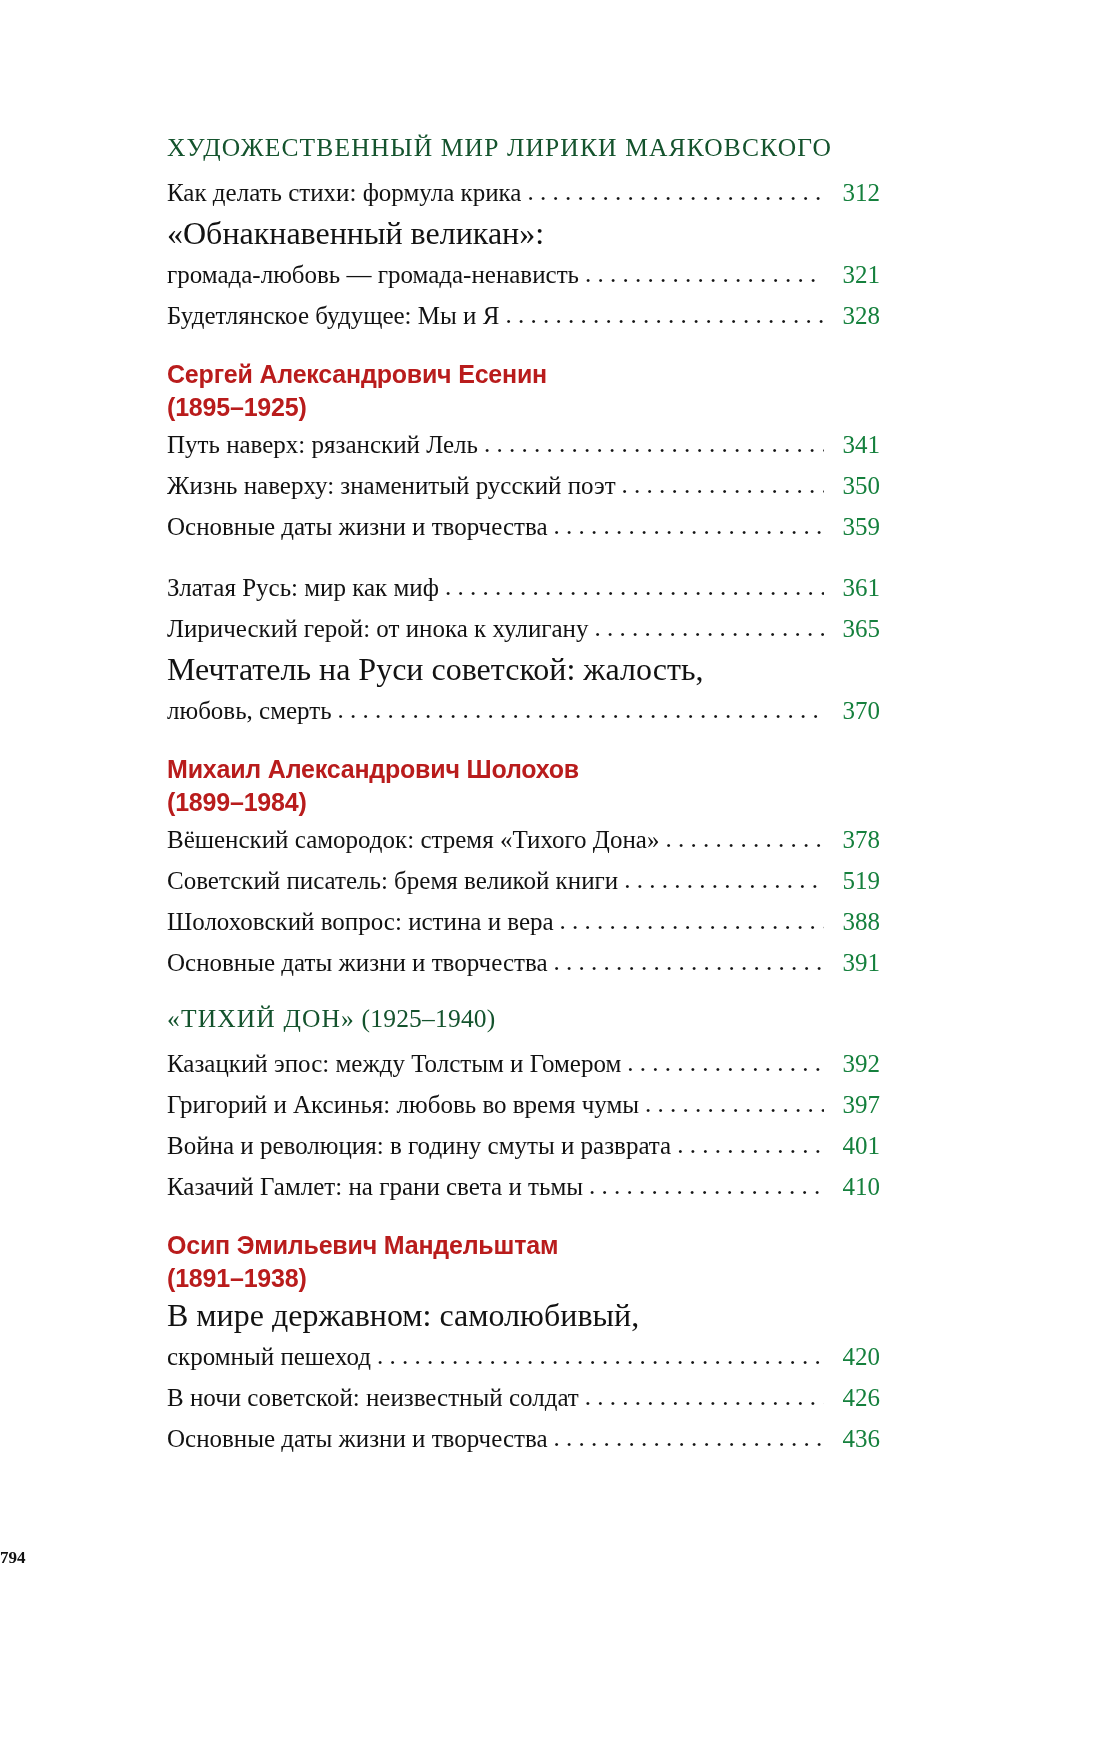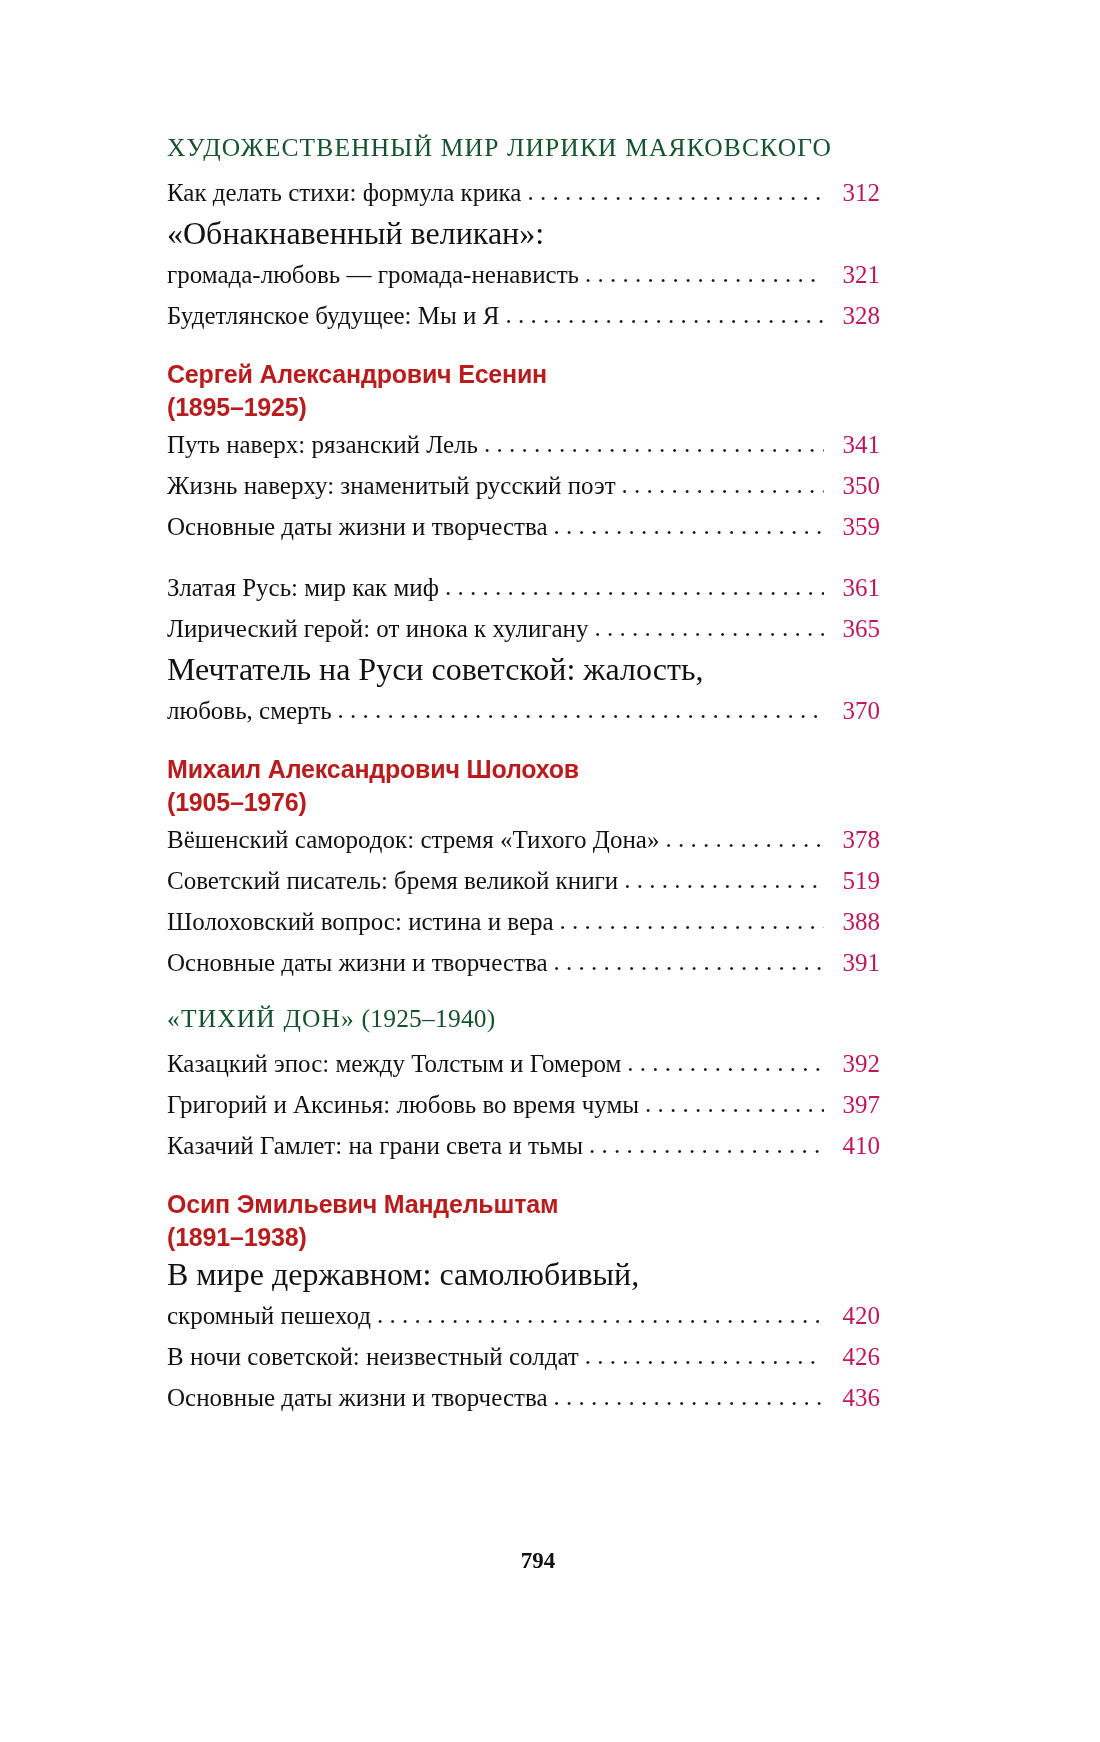--- a/index.html
+++ b/index.html
@@ -85,47 +85,45 @@
   }
   .entry .leader::after {
     content: ". . . . . . . . . . . . . . . . . . . . . . . . . . . . . . . . . . . . . . . . . . . . . . . . . . . . . . . . . .";
     letter-spacing: 0;
   }
   .entry .pageno {
     flex: 0 0 auto;
     text-align: right;
     min-width: 56px;
     font-size: 25px;
-    color: #be185d;
+    color: #15803d;
   }
 
   
   .entry-wrap .first-line {
     font-size: 32px;
     line-height: 41px;
     color: #121212;
   }
 
   
   .gap-before-author { height: 22px; }
   .gap-before-caps   { height: 16px; }
   .gap-small         { height: 4px; }
 
   
   .folio {
     position: absolute;
     left: 0;
     top: 1548px;
     width: 1060px;
-    text-align: center;
     font-family: "Liberation Serif", "DejaVu Serif", serif;
     font-weight: 700;
-    font-size: 23px;
+    font-size: 17px;
     color: #111;
-    padding-left: 8px;
   }
 </style>
 </head>
 <body>
 
 <div class="page">
 
   <div class="toc" id="toc-root">
       <div class="caps-head">ХУДОЖЕСТВЕННЫЙ МИР ЛИРИКИ МАЯКОВСКОГО</div>
       <div class="gap-small"></div>
@@ -178,21 +176,21 @@
       </div>
       <div class="entry-wrap">
         <div class="first-line">Мечтатель на Руси советской: жалость,</div>
         <div class="entry">
           <span class="title">любовь, смерть</span>
           <span class="leader"></span>
           <span class="pageno">370</span>
         </div>
       </div>
       <div class="gap-before-author"></div>
-      <div class="author-head"><span>Михаил Александрович Шолохов</span><span class="years">(1905–1976)</span></div>
+      <div class="author-head"><span>Михаил Александрович Шолохов</span><span class="years">(1899–1984)</span></div>
       <div class="entry">
         <span class="title">Вёшенский самородок: стремя «Тихого Дона»</span>
         <span class="leader"></span>
         <span class="pageno">378</span>
       </div>
       <div class="entry">
         <span class="title">Советский писатель: бремя великой книги</span>
         <span class="leader"></span>
         <span class="pageno">519</span>
       </div>
@@ -211,20 +209,25 @@
       <div class="gap-small"></div>
       <div class="entry">
         <span class="title">Казацкий эпос: между Толстым и Гомером</span>
         <span class="leader"></span>
         <span class="pageno">392</span>
       </div>
       <div class="entry">
         <span class="title">Григорий и Аксинья: любовь во время чумы</span>
         <span class="leader"></span>
         <span class="pageno">397</span>
+      </div>
+      <div class="entry">
+        <span class="title">Война и революция: в годину смуты и разврата</span>
+        <span class="leader"></span>
+        <span class="pageno">401</span>
       </div>
       <div class="entry">
         <span class="title">Казачий Гамлет: на грани света и тьмы</span>
         <span class="leader"></span>
         <span class="pageno">410</span>
       </div>
       <div class="gap-before-author"></div>
       <div class="author-head"><span>Осип Эмильевич Мандельштам</span><span class="years">(1891–1938)</span></div>
       <div class="entry-wrap">
         <div class="first-line">В мире державном: самолюбивый,</div>

